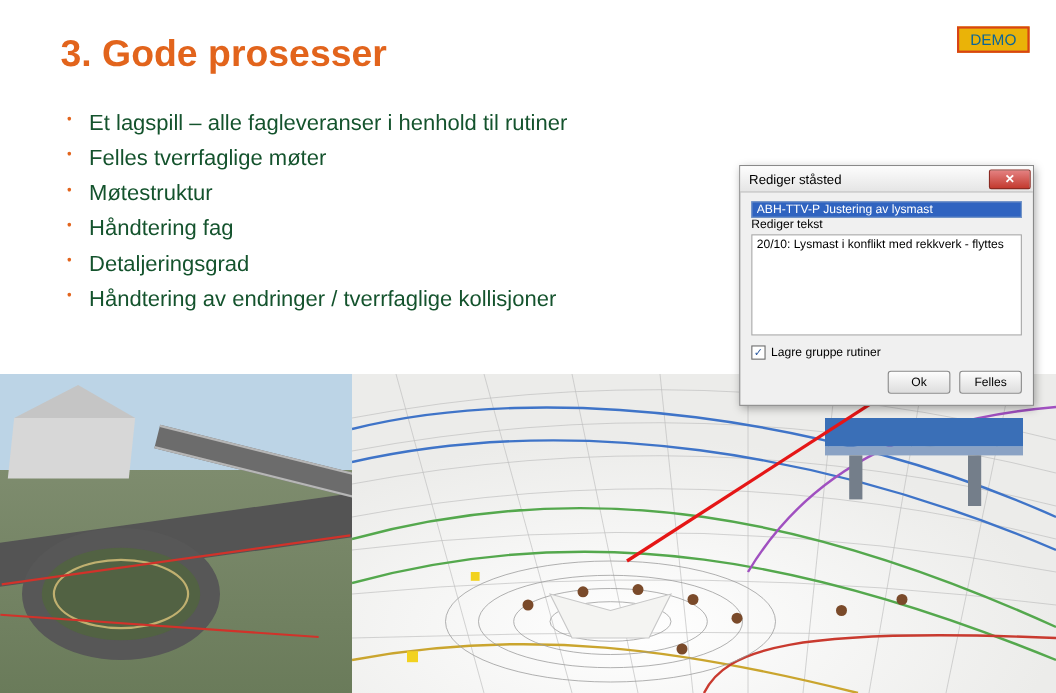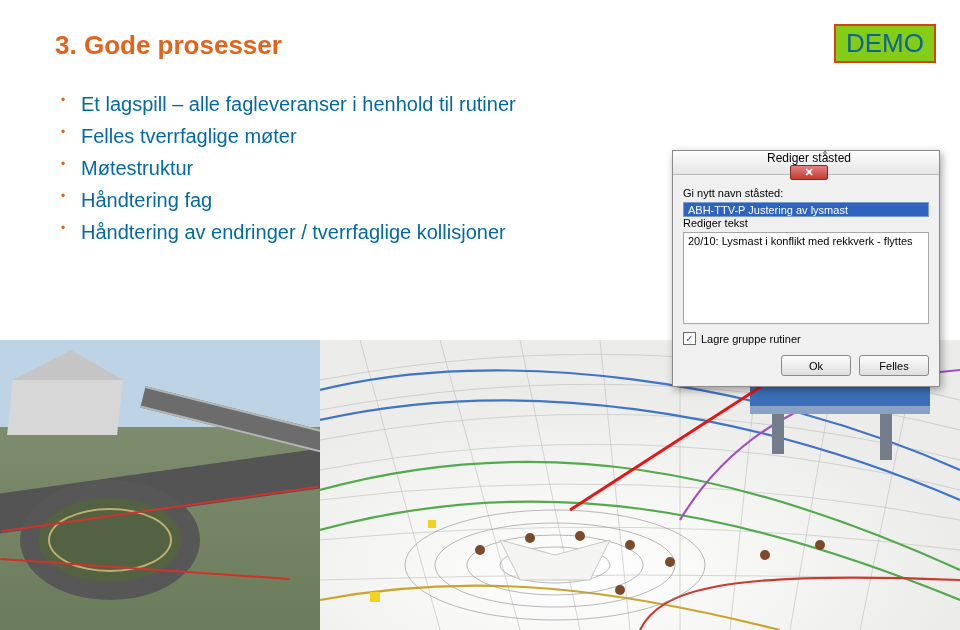--- a/index.html
+++ b/index.html
@@ -12,38 +12,38 @@
     overflow: hidden;
   }
   .slide {
     position: relative;
     width: 100%;
     height: 100%;
     padding: 30px 40px 0 55px;
   }
   .title {
     color: #e2641c;
-    font-size: 26px;
+    font-size: 34px;
     font-weight: bold;
     margin-bottom: 28px;
   }
   .demo-badge {
     position: absolute;
     top: 24px;
     right: 24px;
     border: 2px solid #d84315;
     color: #0b6597;
-    font-size: 26px;
+    font-size: 14px;
     font-weight: 400;
     padding: 2px 10px;
-    background: #84cc16;
+    background: #eab308;
   }
   .bullets {
     list-style: none;
-    color: #0369a1;
+    color: #14532d;
     font-size: 20px;
     line-height: 1.5;
     margin-left: 4px;
   }
   .bullets li {
     position: relative;
     padding-left: 22px;
     margin-bottom: 2px;
   }
   .bullets li::before {
@@ -145,21 +145,20 @@
     z-index: 5;
   }
   .dialog .titlebar {
     display: flex;
     align-items: center;
     justify-content: space-between;
     height: 24px;
     padding: 0 2px 0 8px;
     background: linear-gradient(#fdfdfd,#e5e5e5);
     border-bottom: 1px solid #bcbcbc;
-    flex-direction: column;
   }
   .dialog .titlebar .t { font-size: 12px; }
   .close-btn {
     width: 38px; height: 18px;
     background: linear-gradient(#e48181,#c33a2f);
     border: 1px solid #8a2a22;
     border-radius: 2px;
     display:flex; align-items:center; justify-content:center;
     color:#fff; font-weight:bold;
   }
@@ -185,51 +184,51 @@
     background:#fff;
   }
   .chk { display:flex; align-items:center; gap:5px; margin-top:6px; }
   .chk .box {
     width:13px; height:13px; border:1px solid #6a6a6a;
     background:#fff; display:flex; align-items:center; justify-content:center;
     font-size:10px; color:#2c5aa0;
   }
   .btnrow { display:flex; justify-content:flex-end; gap:8px; margin-top:10px; }
   .btnrow button {
-    width:70px; height:21px;
+    width:57px; height:21px;
     background: linear-gradient(#fdfdfd,#dddddd);
     border:1px solid #8a8a8a;
     border-radius:3px;
     font-size:11px;
   }
 </style>
 </head>
 <body>
 
 <div class="slide">
 
   <div class="title">3. Gode prosesser</div>
 
   <div class="demo-badge">DEMO</div>
 
   <ul class="bullets">
     <li>Et lagspill – alle fagleveranser i henhold til rutiner</li>
     <li>Felles tverrfaglige møter</li>
     <li>Møtestruktur</li>
     <li>Håndtering fag</li>
+    <li>Detaljeringsgrad</li>
     <li>Håndtering av endringer / tverrfaglige kollisjoner</li>
   </ul>
 
   <div class="dialog">
     <div class="titlebar">
       <span class="t">Rediger ståsted</span>
       <span class="close-btn">✕</span>
     </div>
     <div class="body">
-      <div class="lbl">Gi nytt navn ståsted:</div>
       <input type="text" class="sel" value="ABH-TTV-P Justering av lysmast" style="">
       <div class="lbl" style="margin-top:0">Rediger tekst</div>
       <textarea style="">20/10: Lysmast i konflikt med rekkverk - flyttes</textarea>
       <div class="chk">
         <span class="box">✓</span>
         <span>Lagre gruppe rutiner</span>
       </div>
       <div class="btnrow">
         <button>Ok</button>
         <button>Felles</button>

